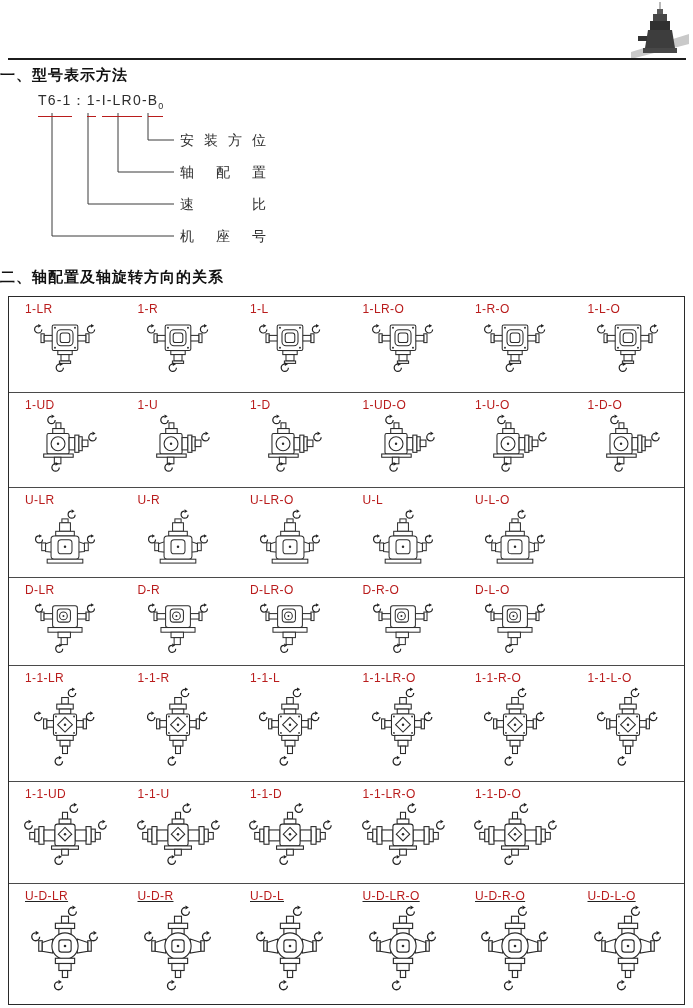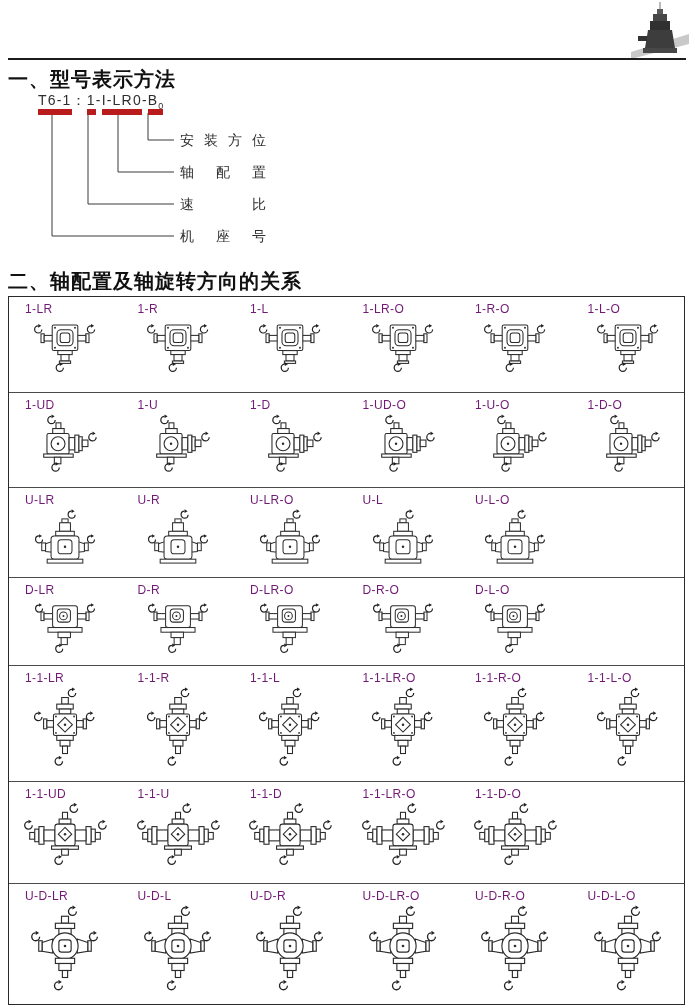--- a/index.html
+++ b/index.html
@@ -5,47 +5,47 @@
   html,body{margin:0;padding:0;background:#fff;}
   body{width:693px;height:1008px;overflow:hidden;
        font-family:"Liberation Sans","DejaVu Sans",sans-serif;color:#222;}
   #page{position:relative;width:693px;height:1008px;background:#fff;}
 
   
   #rule1{position:absolute;left:8px;top:58px;width:678px;height:2px;background:#1c1c1c;}
   #brand{position:absolute;right:4px;top:2px;width:58px;height:58px;}
 
   
-  .sec-title{position:absolute;left:8px;font-size:20px;font-weight:bold;color:#111;
+  .sec-title{position:absolute;left:0;font-size:15px;font-weight:bold;color:#111;
              letter-spacing:1px;white-space:nowrap;}
   #s1title{top:66px;}
   #s2title{top:268px;}
 
   
   #model{position:absolute;left:30px;top:92px;width:345px;height:168px;}
   #model .code{position:absolute;left:8px;top:0;font-size:14px;letter-spacing:1.2px;
                color:#2e2e2e;white-space:nowrap;}
-  #model .code .u{border-bottom:6px solid #b91c1c;padding-bottom:1px;}
+  #model .code .u{border-bottom:1px solid #b91c1c;padding-bottom:8px;}
   #model .code sub{font-size:9px;letter-spacing:0;}
   #model svg.lines{position:absolute;left:0;top:0;width:345px;height:168px;}
   .callout{position:absolute;left:150px;width:86px;font-size:14px;color:#2e2e2e;
            display:flex;justify-content:space-between;}
   #co0{top:40px;} #co1{top:72px;} #co2{top:104px;} #co3{top:136px;}
 
   
   #cfg-table{position:absolute;left:8px;top:296px;width:677px;height:709px;
              border:1.5px solid #2a2a2a;box-sizing:border-box;
              display:flex;flex-direction:column;}
   .trow{display:grid;grid-template-columns:repeat(6,1fr);
         border-bottom:1px solid #4a4a4a;box-sizing:border-box;}
-  .trow:last-child{border-bottom:none;flex:1;}
+  .trow:last-child{border-bottom:none;flex:1;text-decoration:underline;}
   .r0{height:96px;} .r1{height:95px;} .r2{height:90px;} .r3{height:88px;}
   .r4{height:116px;} .r5{height:102px;}
   .tcell{display:flex;flex-direction:column;align-items:center;overflow:hidden;}
-  .clabel{align-self:flex-start;padding:5px 0 0 16px;font-size:12px;color:#701a75;
+  .clabel{align-self:flex-start;padding:5px 0 0 16px;font-size:12px;color:#b91c1c;
           letter-spacing:.4px;white-space:nowrap;}
   .cicon{margin-top:1px;line-height:0;}
   .cicon svg{overflow:visible;}
   .r0 .cicon svg{width:64px;height:56px;}
   .r1 .cicon svg{width:66px;height:59px;}
   .r2 .cicon svg{width:62px;height:59px;}
   .r3 .cicon svg{width:62px;height:56px;}
   .r4 .cicon svg{width:66px;height:84px;}
   .r5 .cicon svg{width:84px;height:66px;}
   .r6 .cicon svg{width:70px;height:91px;}
@@ -485,32 +485,32 @@
         </div>
       </div>
       <div class="trow r6">
         <div class="tcell">
           <div class="clabel">U-D-LR</div>
           <div class="cicon"><svg viewBox="0 0 80 104">
               <use href="#gb-udlr"></use>
             </svg></div>
         </div>
         <div class="tcell">
+          <div class="clabel">U-D-R</div>
+          <div class="cicon"><svg viewBox="0 0 80 104">
+              <use href="#gb-udlr"></use>
+            </svg></div>
+        </div>
+        <div class="tcell">
           <div class="clabel">U-D-L</div>
           <div class="cicon"><svg viewBox="0 0 80 104">
               <use href="#gb-udlr"></use>
             </svg></div>
         </div>
         <div class="tcell">
-          <div class="clabel">U-D-R</div>
-          <div class="cicon"><svg viewBox="0 0 80 104">
-              <use href="#gb-udlr"></use>
-            </svg></div>
-        </div>
-        <div class="tcell">
           <div class="clabel">U-D-LR-O</div>
           <div class="cicon"><svg viewBox="0 0 80 104">
               <use href="#gb-udlr"></use>
             </svg></div>
         </div>
         <div class="tcell">
           <div class="clabel">U-D-R-O</div>
           <div class="cicon"><svg viewBox="0 0 80 104">
               <use href="#gb-udlr"></use>
             </svg></div>

